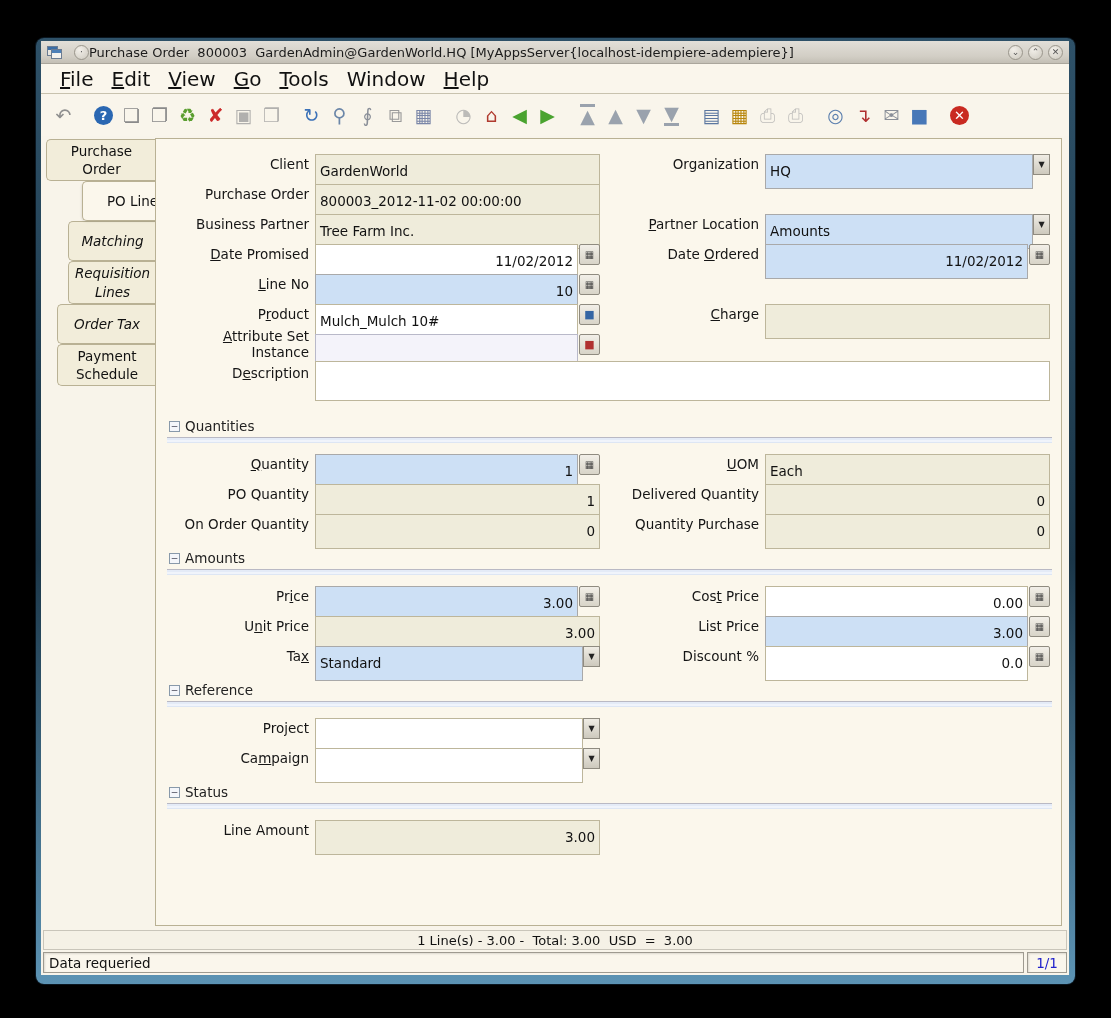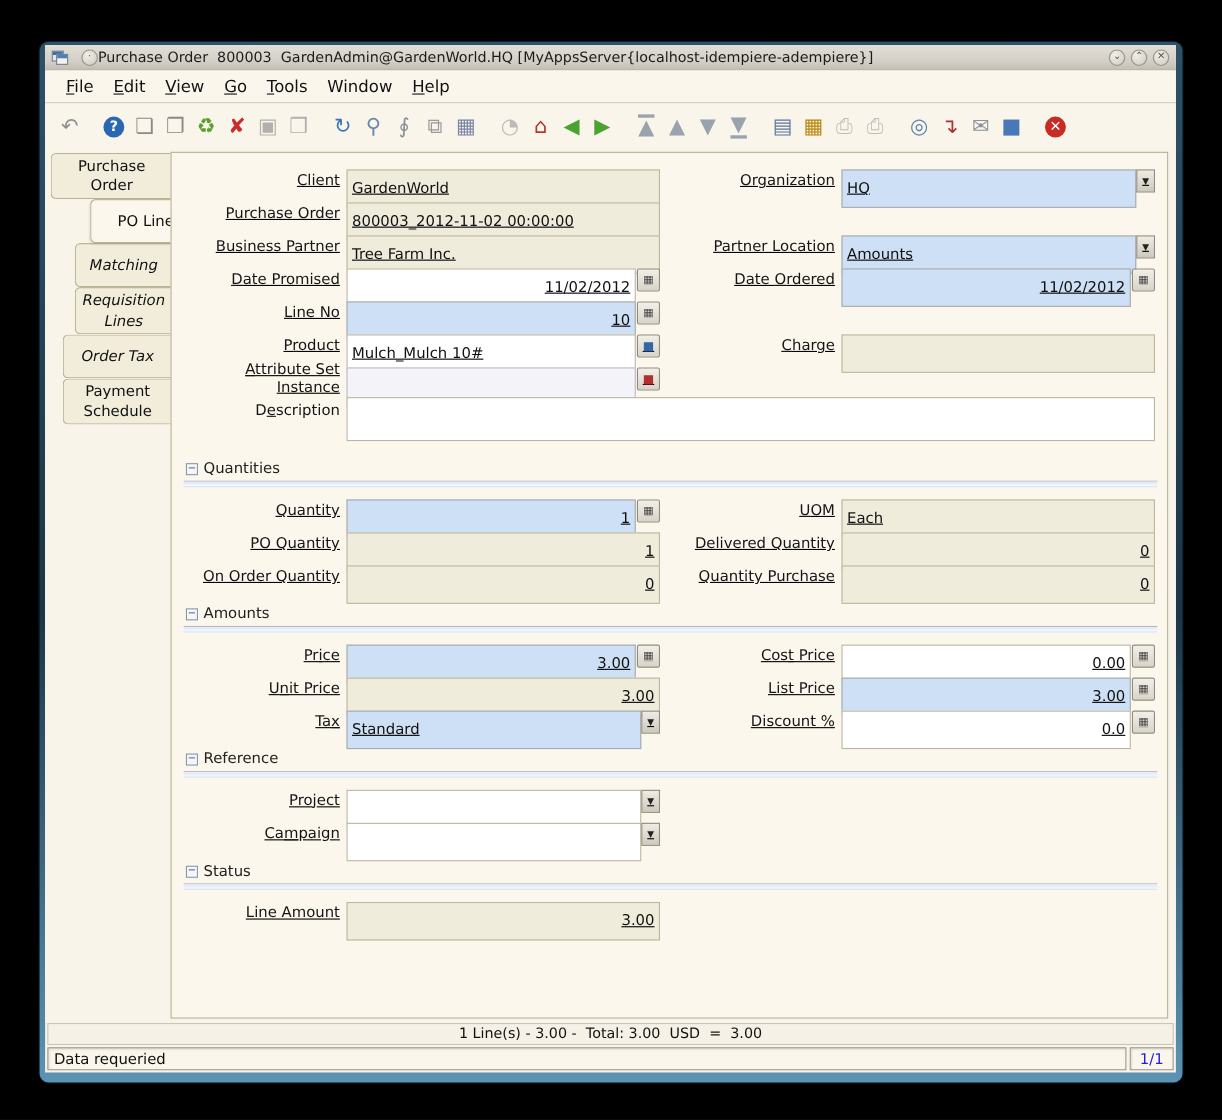--- a/index.html
+++ b/index.html
@@ -23,21 +23,21 @@
   .winicon .f{position:absolute;left:4px;top:3px;width:11px;height:10px;background:#f4f2ee;border:1px solid #6b7c92;}
   .winicon .f:before{content:"";position:absolute;left:0;top:0;right:0;height:3px;background:#4d80b8;display:block;}
   .circbtn{width:15px;height:15px;border-radius:50%;border:1px solid #9a968c;
     background:radial-gradient(circle at 35% 30%,#f2efe9,#cdc9bf);display:flex;align-items:center;justify-content:center;
     font-size:9px;color:#555;margin-left:5px;}
   #title-text{flex:1;text-align:left;font-size:13px;color:#1c1c1c;overflow:hidden;text-overflow:ellipsis;}
 
   
   #menubar{height:30px;flex:0 0 30px;background:#faf6ec;border-bottom:1px solid #c8c2ae;
     display:flex;align-items:center;padding:0 10px;}
-  .mitem{font-size:15px;color:#111;padding:3px 9px;cursor:default;}
+  .mitem{font-size:20px;color:#111;padding:3px 9px;cursor:default;}
   u{text-decoration:underline;}
 
   
   #toolbar{height:42px;flex:0 0 42px;background:#f9f5eb;display:flex;align-items:center;padding:0 8px;}
   .tbtn{width:27px;height:27px;display:flex;align-items:center;justify-content:center;margin-left:1px;
     border-radius:3px;}
   .tbtn.gap{margin-left:13px;}
   .tbtn .glyph{font-size:19px;line-height:1;}
   .tbtn.circle .glyph{width:19px;height:19px;border-radius:50%;display:flex;align-items:center;justify-content:center;
     font-size:13px;font-weight:bold;}
@@ -54,21 +54,21 @@
   .vtab.lv0{margin-left:0px;}
   .vtab.lv1{margin-left:11px;}
   .vtab.lv2{margin-left:22px;}
   .vtab.italic{font-style:italic;}
   .vtab.active{background:#fbf7ec;position:relative;z-index:3;width:calc(100% - 11px + 1px);
     box-shadow:-1px 1px 2px rgba(0,0,0,.08);margin-left:36px;}
   #panel{position:absolute;left:114px;top:2px;right:7px;bottom:3px;border:1px solid #b9b194;
     background:#fbf7ec;z-index:2;overflow:hidden;padding:10px 9px 0 11px;}
 
   
-  .row{display:flex;align-items:center;height:30px;text-decoration:underline;}
+  .row{display:flex;align-items:center;height:30px;}
   .lbl{width:148px;flex:0 0 148px;text-align:right;font-size:13.5px;color:#151515;padding-right:6px;}
   .lbl2{width:160px;flex:0 0 160px;text-align:right;font-size:13.5px;color:#151515;padding-right:6px;margin-left:5px;}
   .fwrap{display:flex;width:285px;flex:0 0 285px;height:21px;}
   .fld{flex:1;height:35px;font-size:13.5px;color:#111;padding:1px 4px;border:1px solid #bdb69b;overflow:hidden;
     white-space:nowrap;display:flex;align-items:center;}
   .fld.num{justify-content:flex-end;}
   .ro{background:#efecdb;}
   .mand{background:#cde0f5;border-color:#a9a9a9;}
   .white{background:#fff;border-color:#bdb69b;}
   .lav{background:#f4f3fa;border-color:#b9b9c9;}

